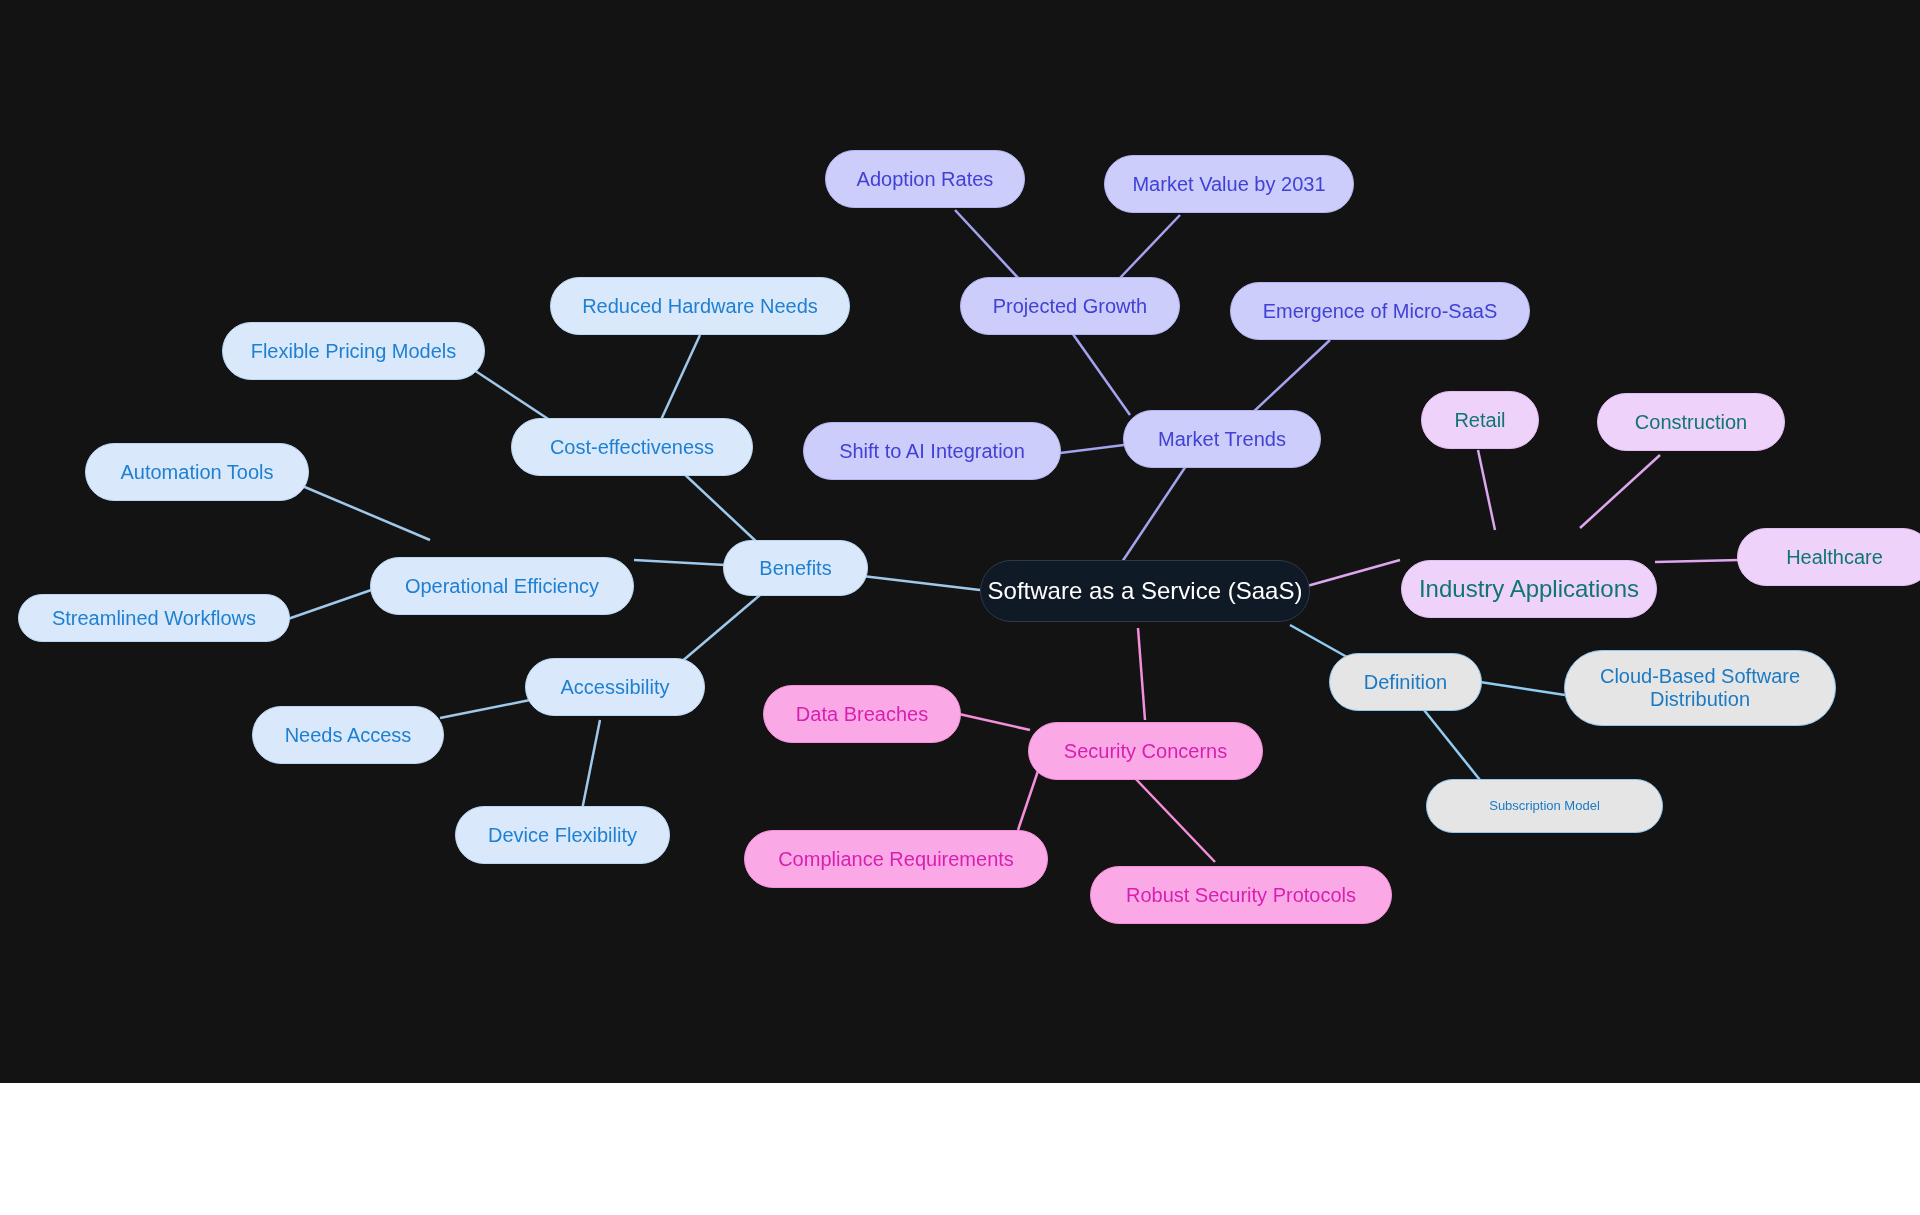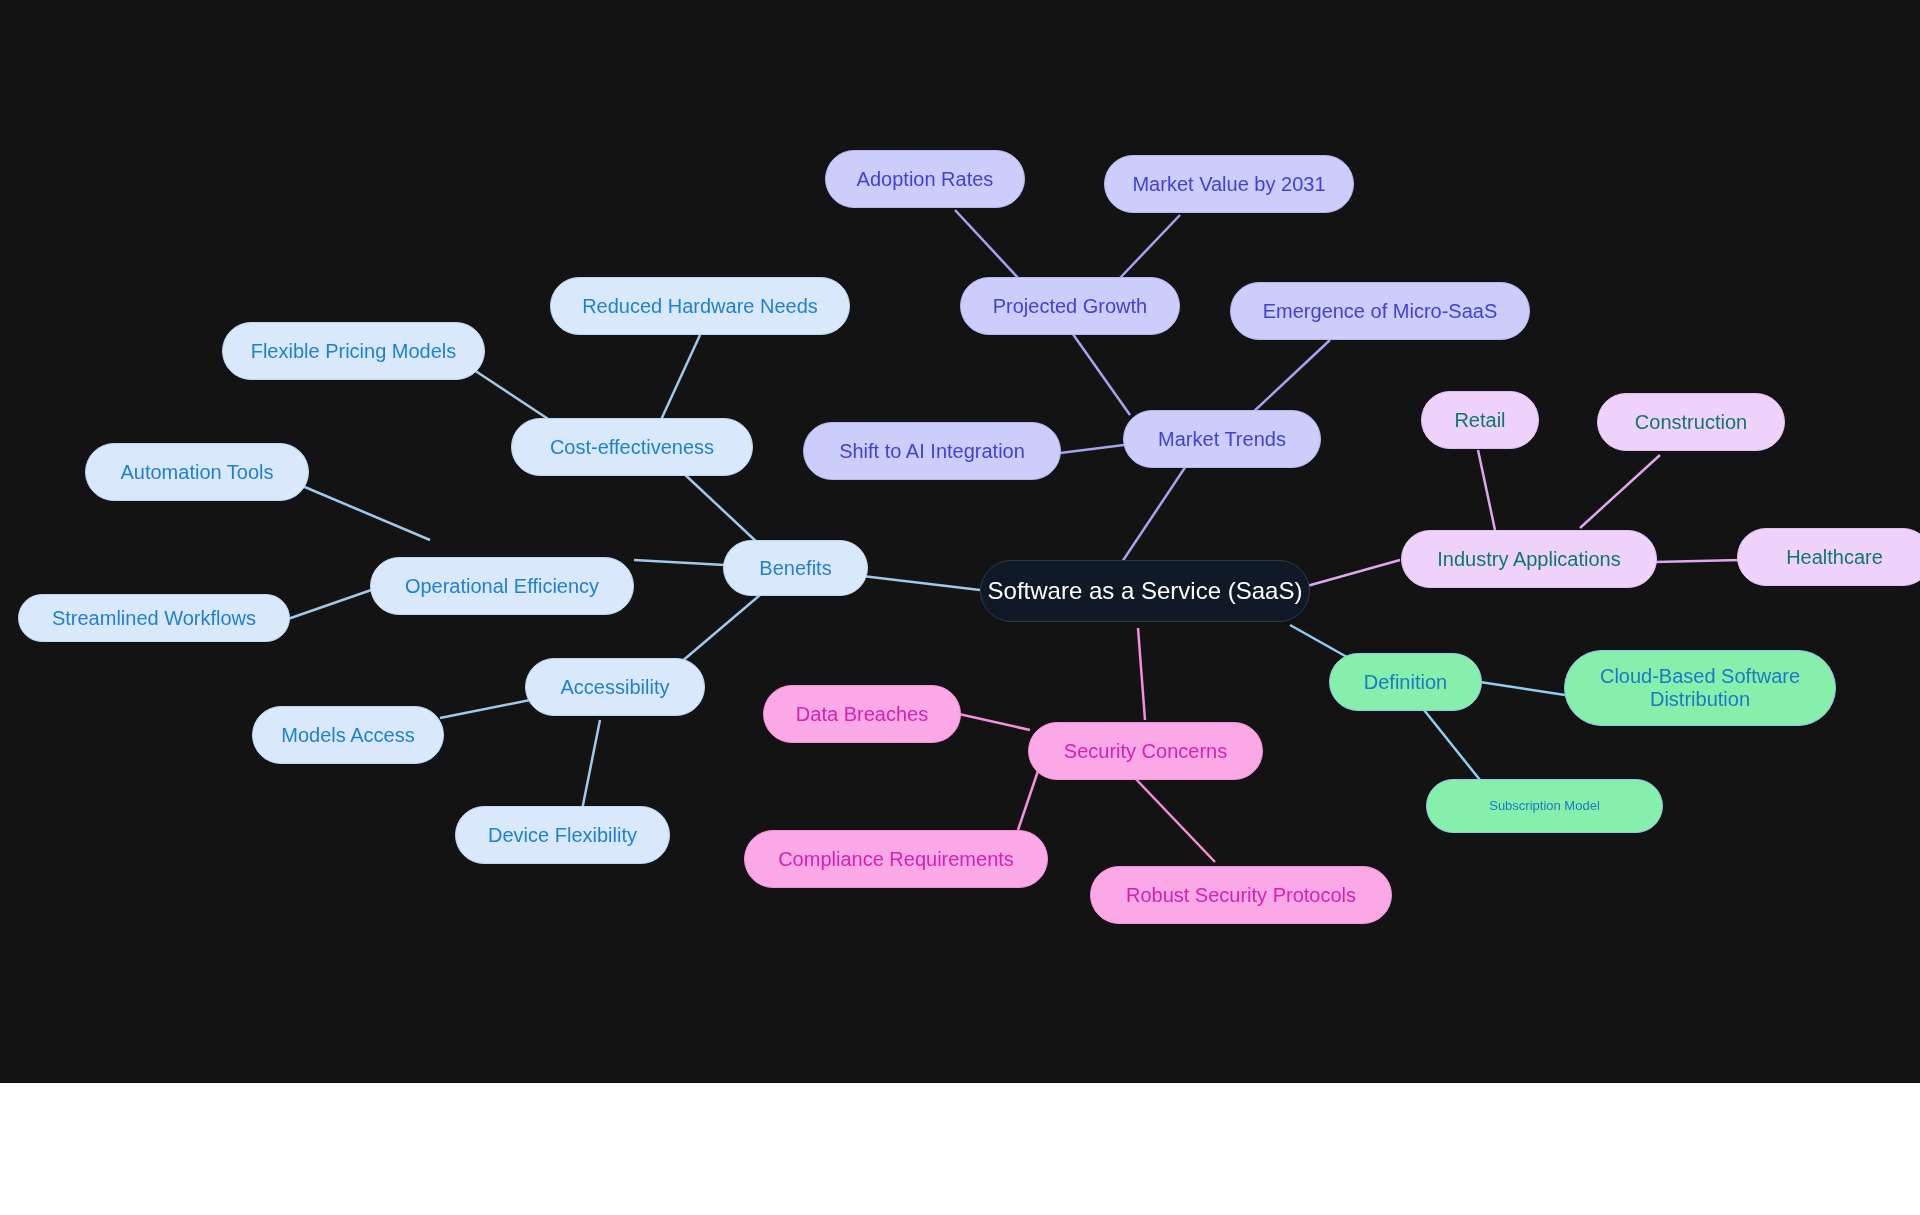--- a/index.html
+++ b/index.html
@@ -34,21 +34,21 @@
 
   .n-root {
     background:#101a26;
     border-color:#2b3a4d;
     color:#ffffff;
     font-size:24px;
     border-radius:36px;
   }
 
   .n-blue-l { background:#d9e9fb; border-color:#b9d6f2; color:#1f7fd1; }
-  .n-blue-d { background:#86efac; border-color:#8ec6ef; color:#1b7ac4; }
+  .n-blue-d { background:#e5e5e5; border-color:#8ec6ef; color:#1b7ac4; }
   .n-purple { background:#cccdfa; border-color:#b3b4f2; color:#4141d6; }
   .n-pink   { background:#fba9e6; border-color:#f58fdb; color:#d71fb0; }
   .n-violet { background:#eed2fa; border-color:#e2bcf4; color:#0f766e; }
 
   #footer {
     position:absolute; left:0; top:1083px;
     width:1920px; height:132px; background:#ffffff;
   }
 </style>
 </head>
@@ -109,37 +109,37 @@
     <div class="node n-blue-l" style="left:550px; top:277px; width:300px; height:58px; font-size:20px;">Reduced Hardware Needs</div>
 
     <div class="node n-blue-l" style="left:370px; top:537px; width:264px; height:58px; font-size:20px;margin-top:20px;">Operational Efficiency</div>
 
     <div class="node n-blue-l" style="left:85px; top:443px; width:224px; height:58px; font-size:20px;">Automation Tools</div>
 
     <div class="node n-blue-l" style="left:18px; top:594px; width:272px; height:48px; font-size:20px;">Streamlined Workflows</div>
 
     <div class="node n-blue-l" style="left:525px; top:658px; width:180px; height:58px; font-size:20px;">Accessibility</div>
 
-    <div class="node n-blue-l" style="left:252px; top:706px; width:192px; height:58px; font-size:20px;">Models Access</div>
+    <div class="node n-blue-l" style="left:252px; top:706px; width:192px; height:58px; font-size:20px;">Needs Access</div>
 
     <div class="node n-blue-l" style="left:455px; top:806px; width:215px; height:58px; font-size:20px;text-align:center;">Device Flexibility</div>
 
     <div class="node n-purple" style="left:1123px; top:410px; width:198px; height:58px; font-size:20px;">Market Trends</div>
 
     <div class="node n-purple" style="left:960px; top:277px; width:220px; height:58px; font-size:20px;">Projected Growth</div>
 
     <div class="node n-purple" style="left:825px; top:150px; width:200px; height:58px; font-size:20px;">Adoption Rates</div>
 
     <div class="node n-purple" style="left:1104px; top:155px; width:250px; height:58px; font-size:20px;">Market Value by 2031</div>
 
     <div class="node n-purple" style="left:1230px; top:282px; width:300px; height:58px; font-size:20px;">Emergence of Micro-SaaS</div>
 
     <div class="node n-purple" style="left:803px; top:422px; width:258px; height:58px; font-size:20px;">Shift to AI Integration</div>
 
-    <div class="node n-violet" style="left:1401px; top:530px; width:256px; height:58px; font-size:20px;">Industry Applications</div>
+    <div class="node n-violet" style="left:1401px; top:560px; width:256px; height:58px; font-size:24px;">Industry Applications</div>
 
     <div class="node n-violet" style="left:1421px; top:391px; width:118px; height:58px; font-size:20px;">Retail</div>
 
     <div class="node n-violet" style="left:1597px; top:393px; width:188px; height:58px; font-size:20px;">Construction</div>
 
     <div class="node n-violet" style="left:1737px; top:528px; width:195px; height:58px; font-size:20px;">Healthcare</div>
 
     <div class="node n-blue-d" style="left:1329px; top:653px; width:153px; height:58px; font-size:20px;">Definition</div>
 
     <div class="node n-blue-d" style="left:1564px; top:650px; width:272px; height:76px; font-size:20px;">Cloud-Based Software

